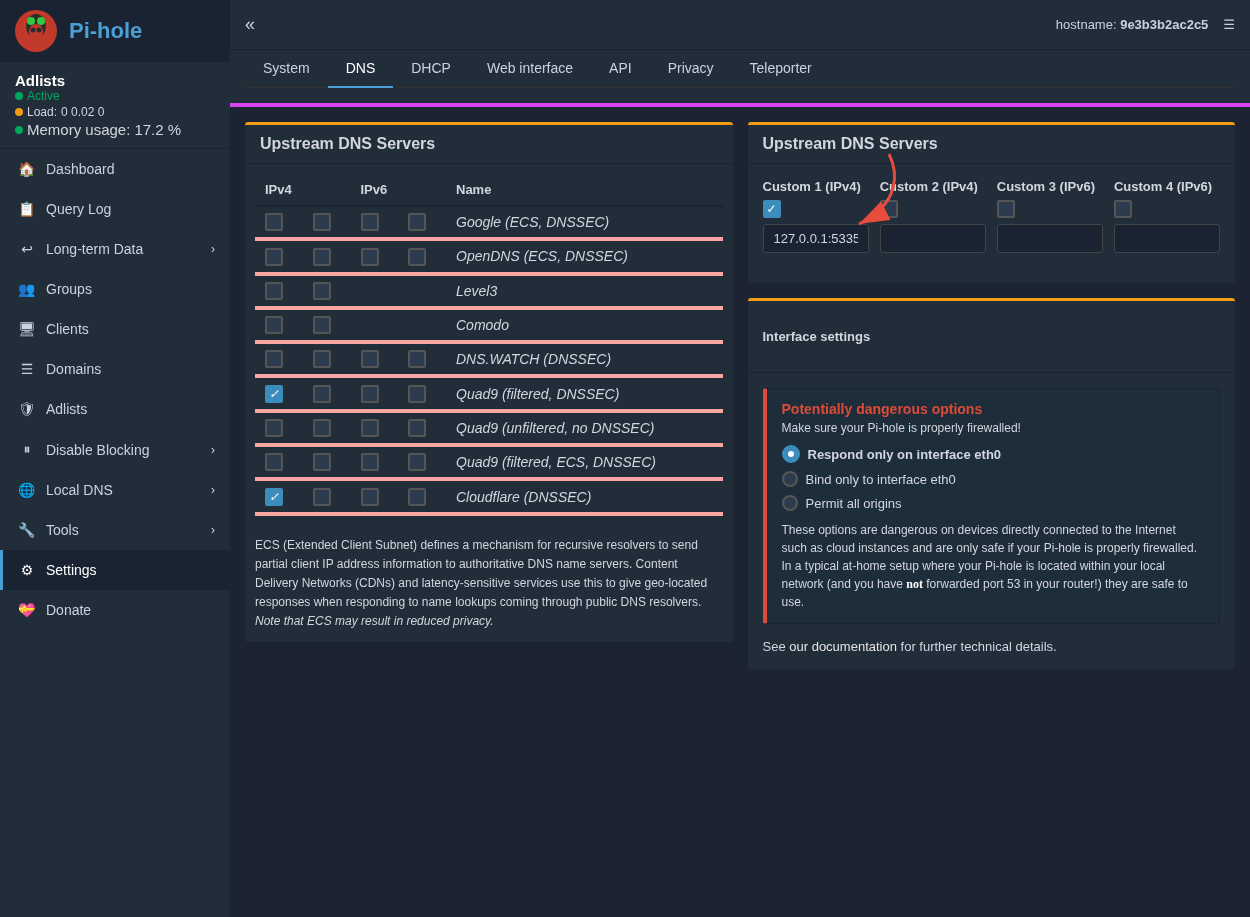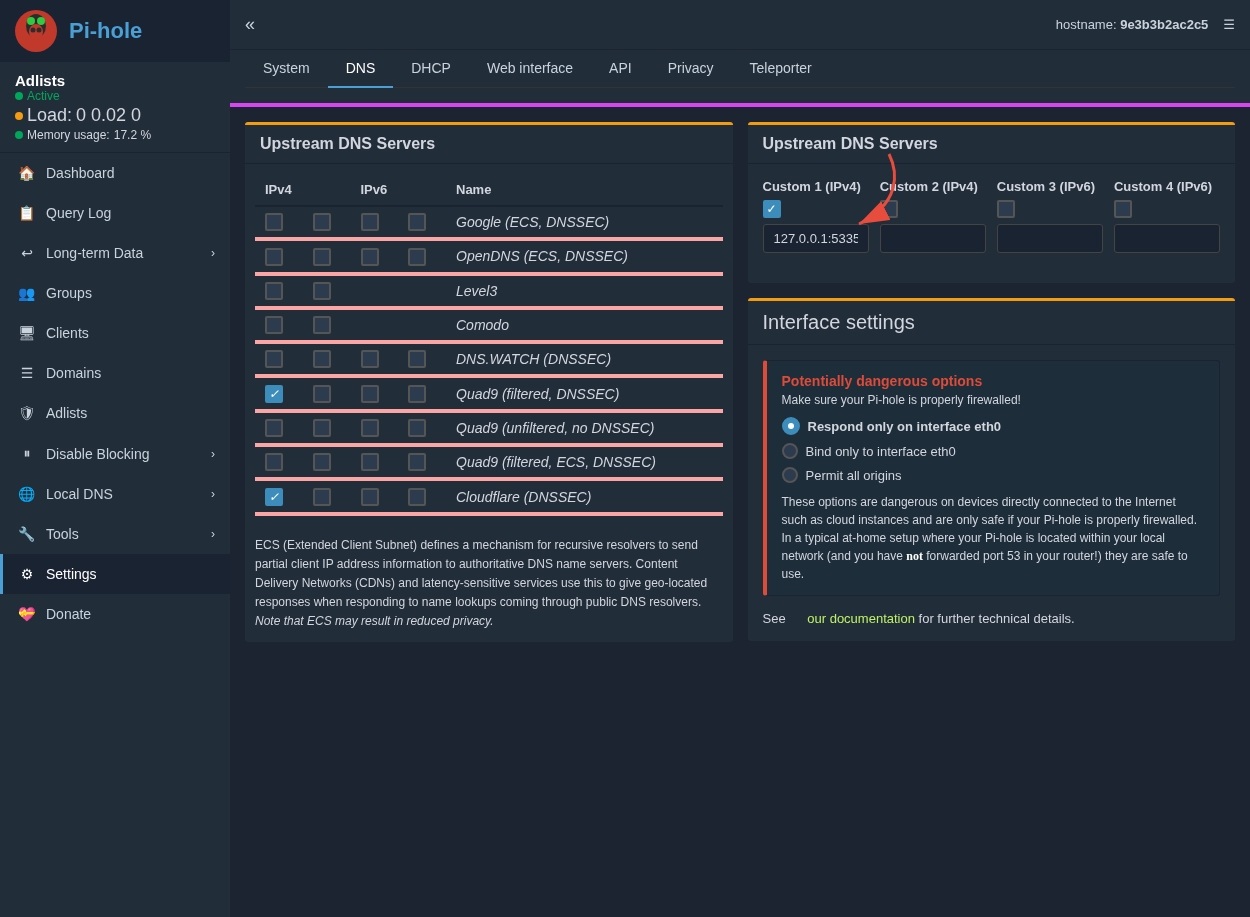--- a/index.html
+++ b/index.html
@@ -8,22 +8,22 @@
     
     #sidebar { width: 230px; background: #222d3a; display: flex; flex-direction: column; flex-shrink: 0; }
     .sidebar-header { background: #1a2332; padding: 10px 15px; display: flex; align-items: center; gap: 12px; }
     .sidebar-logo-text { color: #4a9fd4; font-size: 22px; font-weight: 700; }
     .status-section { padding: 10px 15px; background: #222d3a; border-bottom: 1px solid #1a2332; }
     .status-title { font-weight: 700; color: #fff; font-size: 15px; }
     .status-active { color: #00a65a; font-size: 12px; display: flex; align-items: center; gap: 4px; }
     .status-dot { width: 8px; height: 8px; border-radius: 50%; display: inline-block; }
     .dot-green { background: #00a65a; }
     .dot-yellow { background: #f39c12; }
-    .status-load { font-size: 18px; color: #d2d6de; display: flex; align-items: center; gap: 4px; margin-top: 2px; }
-    .status-memory { font-size: 12px; color: #d2d6de; display: flex; align-items: center; gap: 4px; margin-top: 2px; }
+    .status-load { font-size: 12px; color: #d2d6de; display: flex; align-items: center; gap: 4px; margin-top: 2px; }
+    .status-memory { font-size: 15px; color: #d2d6de; display: flex; align-items: center; gap: 4px; margin-top: 2px; }
     .nav-item { display: flex; align-items: center; gap: 10px; padding: 12px 15px; color: #c8d3dd; cursor: pointer; border-left: 3px solid transparent; font-size: 14px; }
     .nav-item.active { background: #1a2332; border-left-color: #4a9fd4; color: #fff; }
     .nav-item .nav-icon { width: 18px; text-align: center; color: #c8d3dd; }
     .nav-item.active .nav-icon { color: #fff; }
     .nav-arrow { margin-left: auto; font-size: 12px; }
     .sidebar-bottom { margin-top: auto; }
 
     
     #main { flex: 1; display: flex; flex-direction: column; overflow: hidden; }
     .topbar { background: #222d3a; padding: 0 15px; display: flex; align-items: center; justify-content: space-between; height: 50px; border-bottom: 1px solid #1a2332; }
@@ -64,41 +64,41 @@
     .box-right-body { padding: 15px; }
 
     .custom-section { margin-bottom: 15px; }
     .custom-label { font-size: 13px; color: #d2d6de; margin-bottom: 6px; font-weight: 600; }
     .custom-row { display: flex; align-items: center; gap: 8px; margin-bottom: 6px; }
     .custom-input { background: #1a2332; border: 1px solid #444; color: #d2d6de; padding: 6px 10px; border-radius: 3px; font-size: 13px; width: 100%; }
     .custom-grid { display: grid; grid-template-columns: 1fr 1fr 1fr 1fr; gap: 11px; }
 
     
     .box-interface { background: #222d3a; border-top: 3px solid #f39c12; border-radius: 3px; margin-bottom: 15px; }
-    .box-interface-header { padding: 10px 15px; border-bottom: 1px solid #1a2332; font-size: 20px; font-weight: 400; }
+    .box-interface-header { padding: 28px 15px; border-bottom: 1px solid #1a2332; font-size: 13px; font-weight: 700; }
     .box-interface-body { padding: 15px; }
 
     .recommended-box { border: 1px solid #1a2332; border-left: 4px solid #00a65a; background: #1e2d3a; padding: 12px 15px; border-radius: 3px; margin-bottom: 12px; }
     .recommended-title { color: #00a65a; font-size: 14px; font-weight: 700; margin-bottom: 8px; }
 
     .dangerous-box { border: 1px solid #1a2332; border-left: 4px solid #dd4b39; background: #1e2d3a; padding: 12px 15px; border-radius: 3px; }
     .dangerous-title { color: #dd4b39; font-size: 14px; font-weight: 700; margin-bottom: 4px; }
     .dangerous-warning { color: #d2d6de; font-size: 12px; margin-bottom: 10px; }
 
     .radio-item { display: flex; align-items: center; gap: 8px; margin-bottom: 8px; font-size: 13px; cursor: pointer; }
     .radio-circle { width: 16px; height: 16px; border-radius: 50%; border: 2px solid #555; background: #2c3b4e; display: inline-flex; align-items: center; justify-content: center; flex-shrink: 0; }
 
     .cb-radio { width: 18px; height: 18px; border-radius: 50%; border: 2px solid #3c8dbc; background: #3c8dbc; display: inline-flex; align-items: center; justify-content: center; flex-shrink: 0; }
     .cb-radio-inner { width: 6px; height: 6px; border-radius: 50%; background: #fff; }
 
     .danger-text { font-size: 12px; color: #d2d6de; line-height: 1.5; margin-top: 10px; }
     .danger-text strong { color: #fff; font-family: Liberation Serif, serif; }
 
     .see-docs { font-size: 13px; color: #d2d6de; margin-top: 15px; }
-    .see-docs a { color: #bef264; text-decoration: none; margin-left: 18px; }
+    .see-docs a { color: #e5e5e5; text-decoration: none; }
 
     .ecs-note { font-size: 12px; color: #d2d6de; padding: 10px; line-height: 1.6; }
     .ecs-note em { font-style: italic; }
 
     
     ::-webkit-scrollbar { width: 6px; }
     ::-webkit-scrollbar-track { background: #1a2332; }
     ::-webkit-scrollbar-thumb { background: #444; border-radius: 3px; }
 
     .pihole-logo-svg { display: block; }

